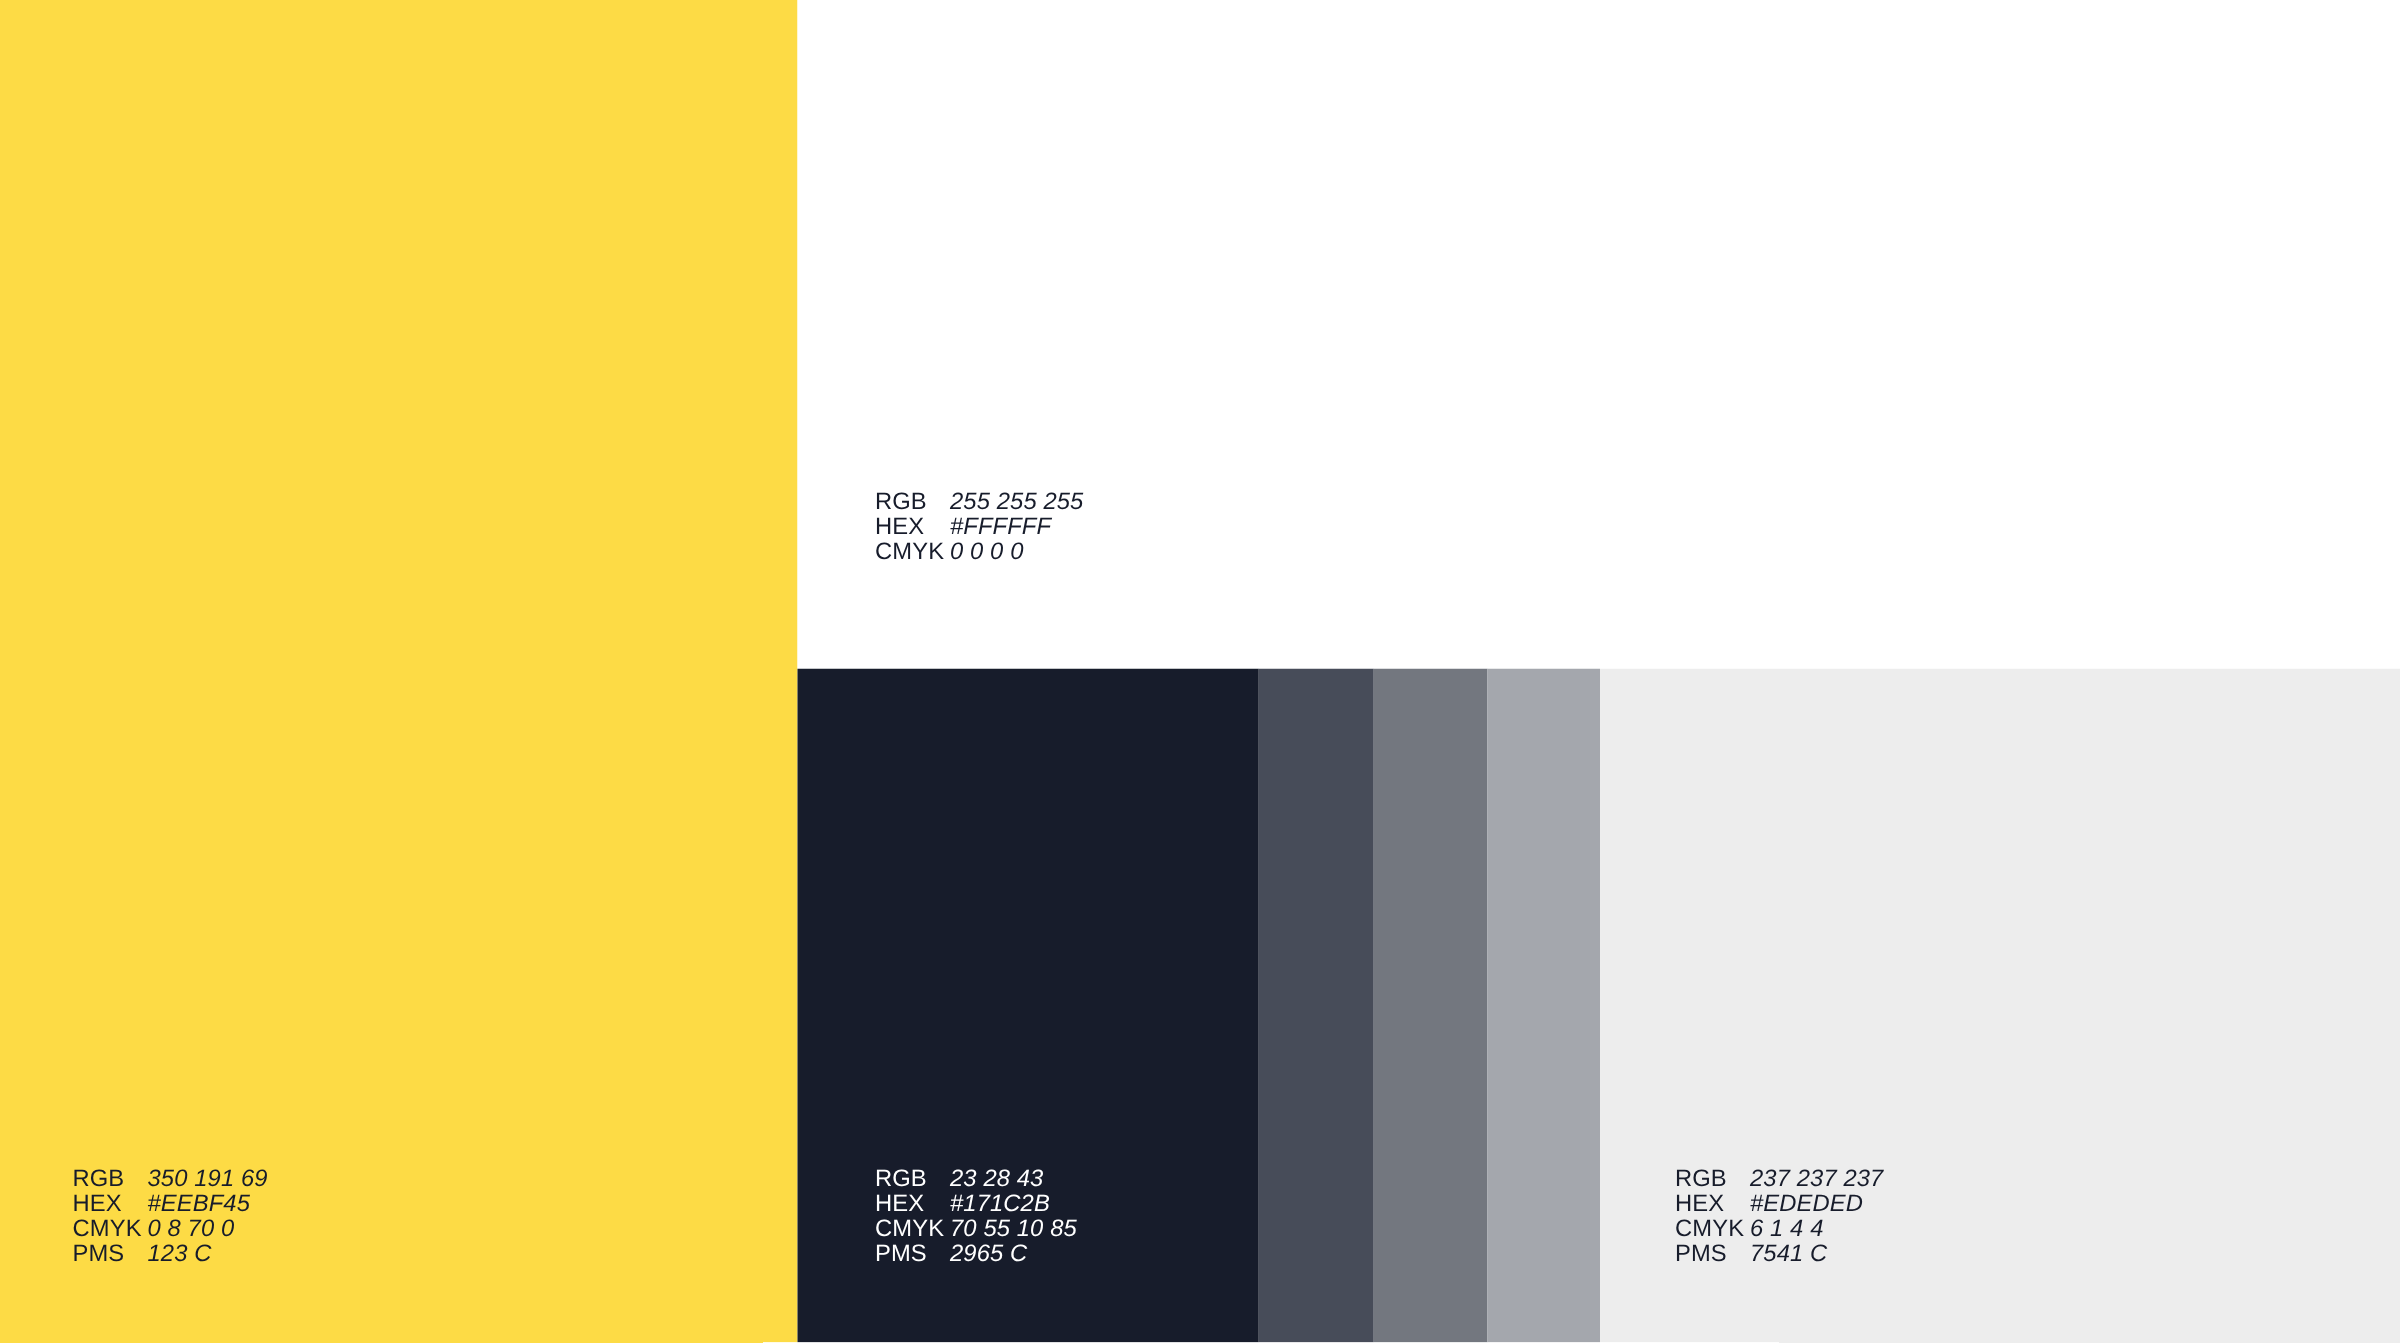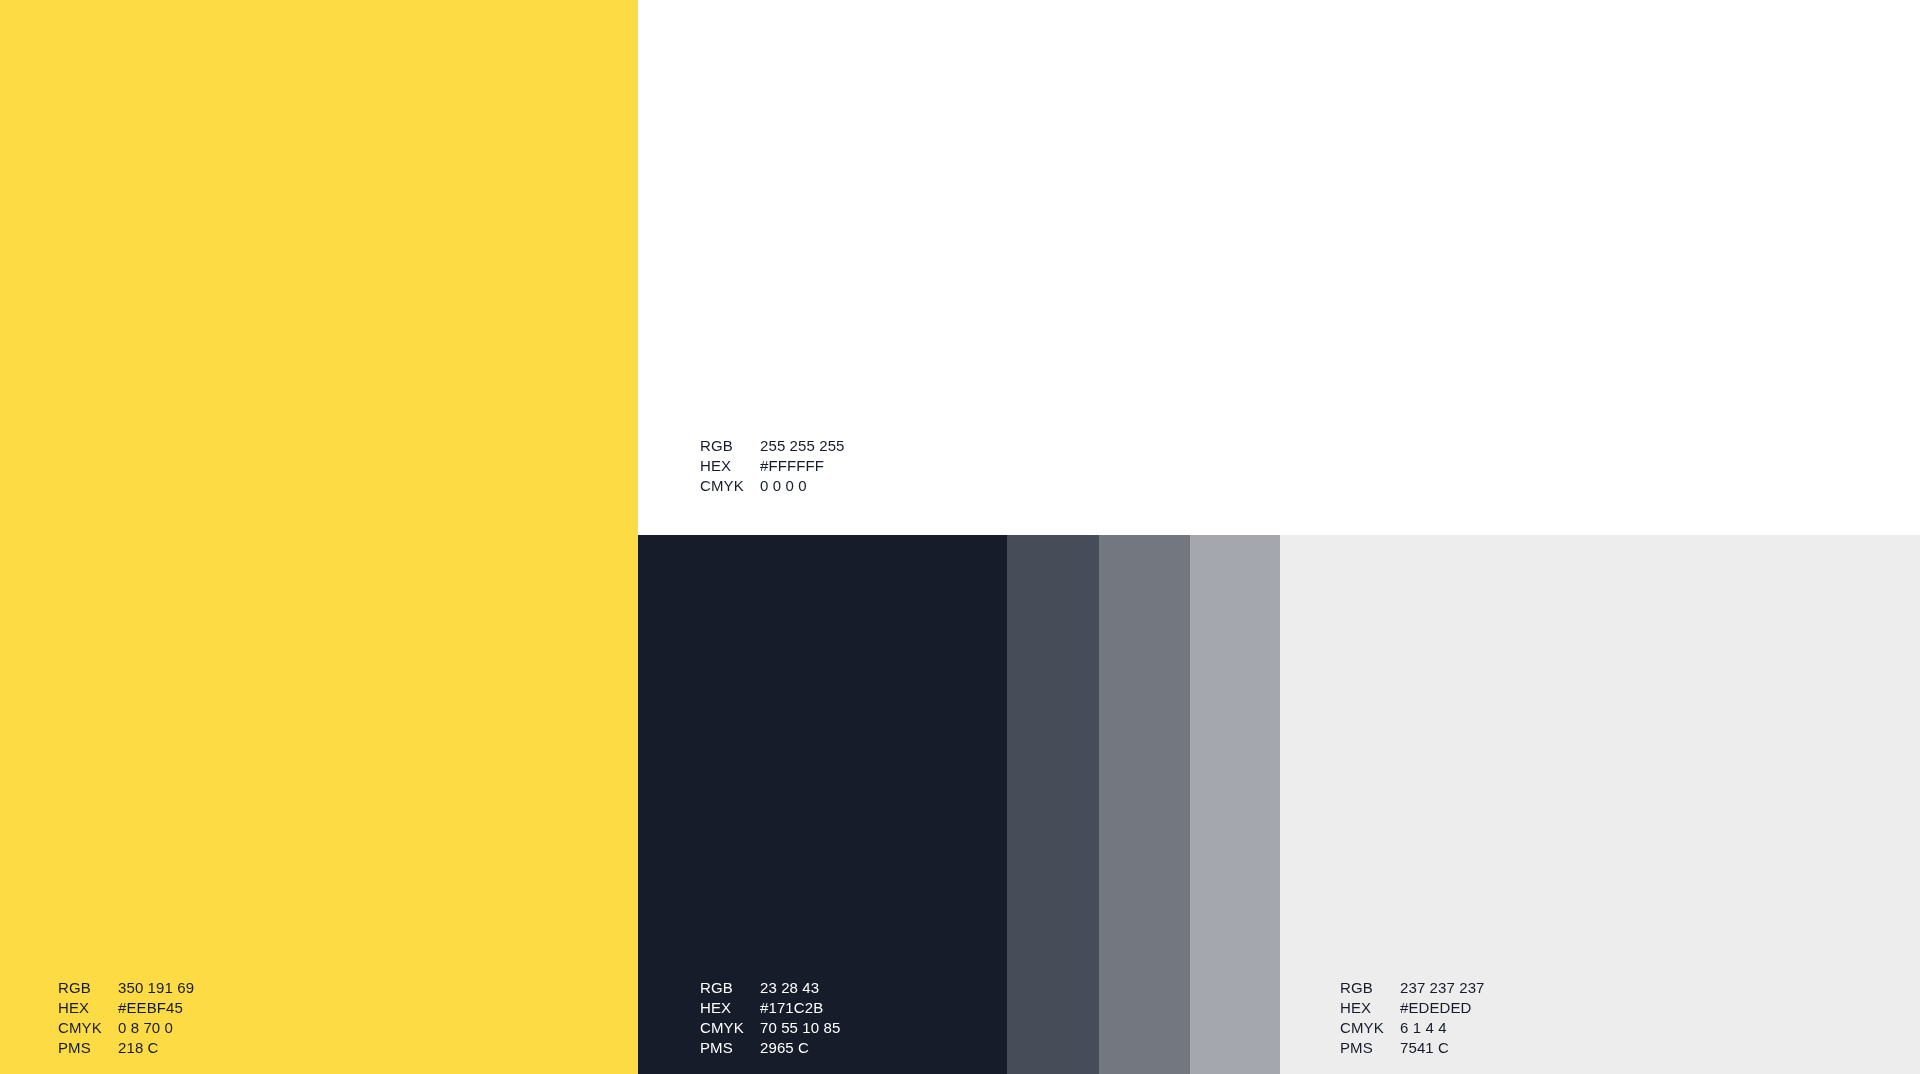--- a/index.html
+++ b/index.html
@@ -68,36 +68,36 @@
     left: 1280px;
     top: 535px;
     width: 640px;
     height: 539px;
     background: #ededed;
   }
 
   
   .spec {
     position: absolute;
-    font-size: 15px;
+    font-size: 19px;
     line-height: 20px;
     white-space: nowrap;
-    margin-top: 44px;
   }
   .spec-row {
     display: flex;
     align-items: baseline;
   }
   .spec-label {
     width: 60px;
     flex: 0 0 60px;
     letter-spacing: 0.1px;
   }
   .spec-value {
     letter-spacing: 0.1px;
+    font-style: italic;
   }
 
   .spec-dark  { color: #171c2b; }
   .spec-light { color: #ffffff; }
 
   #spec-yellow    { left: 58px;   top: 934px; }
   #spec-white     { left: 700px;  top: 392px; }
   #spec-navy      { left: 700px;  top: 934px; }
   #spec-lightgray { left: 1340px; top: 934px; }
 </style>
@@ -128,21 +128,21 @@
     <div class="spec-row">
       <span class="spec-label">HEX</span>
       <span class="spec-value">#EEBF45</span>
     </div>
     <div class="spec-row">
       <span class="spec-label">CMYK</span>
       <span class="spec-value">0 8 70 0</span>
     </div>
     <div class="spec-row">
       <span class="spec-label">PMS</span>
-      <span class="spec-value">218 C</span>
+      <span class="spec-value">123 C</span>
     </div>
   </div>
 
   <div class="spec spec-dark" id="spec-white">
     <div class="spec-row">
       <span class="spec-label">RGB</span>
       <span class="spec-value">255 255 255</span>
     </div>
     <div class="spec-row">
       <span class="spec-label">HEX</span>

